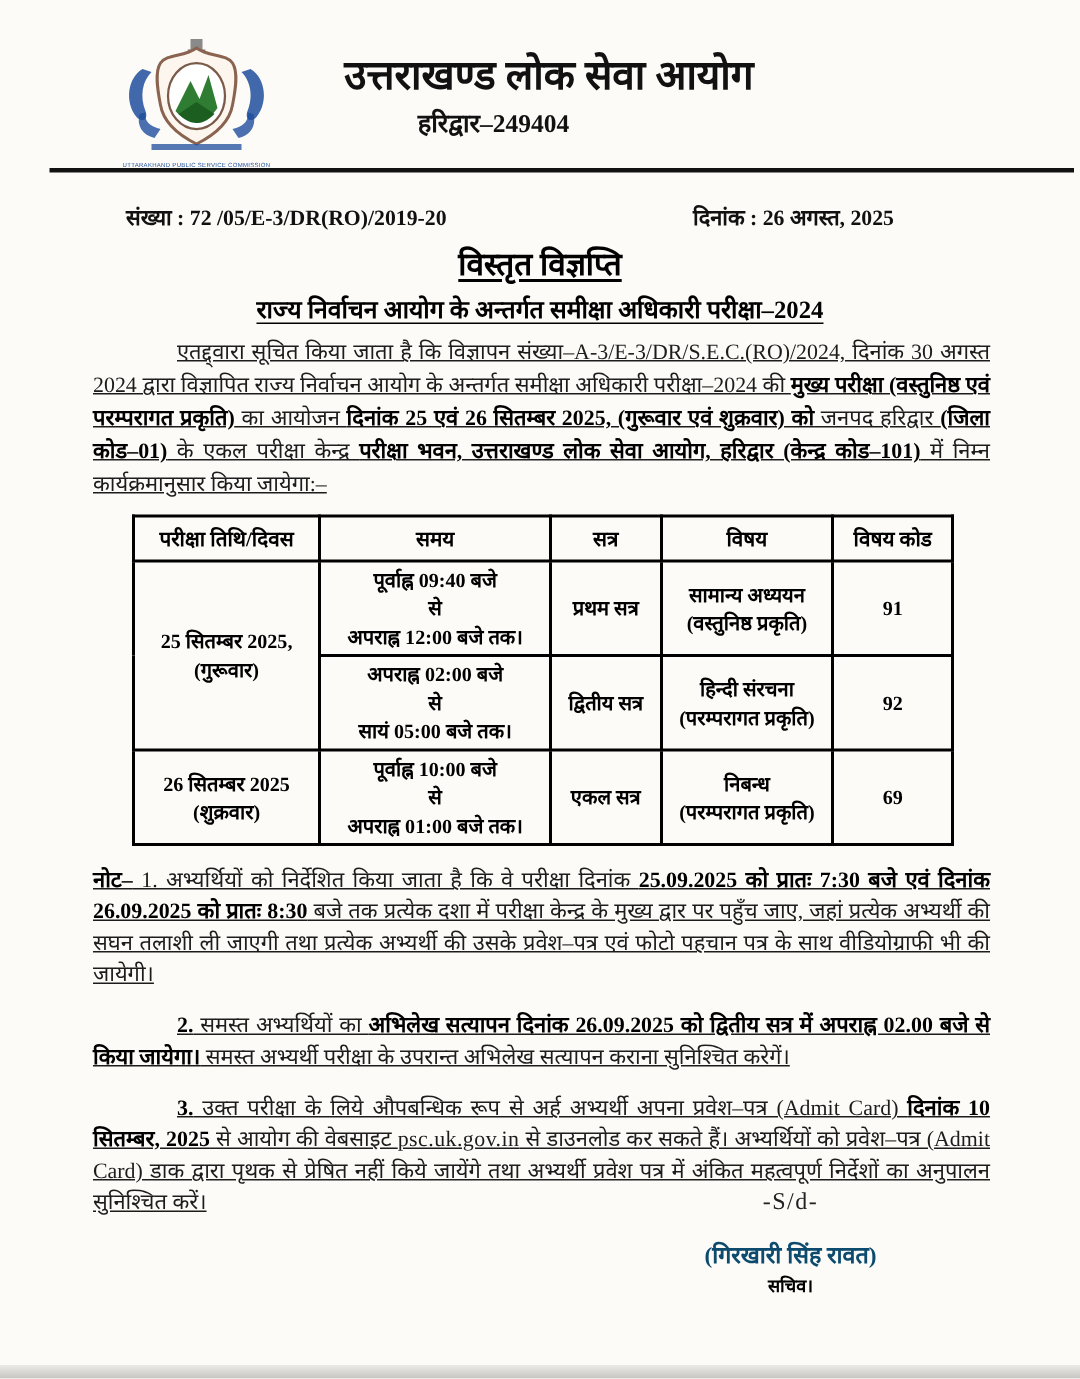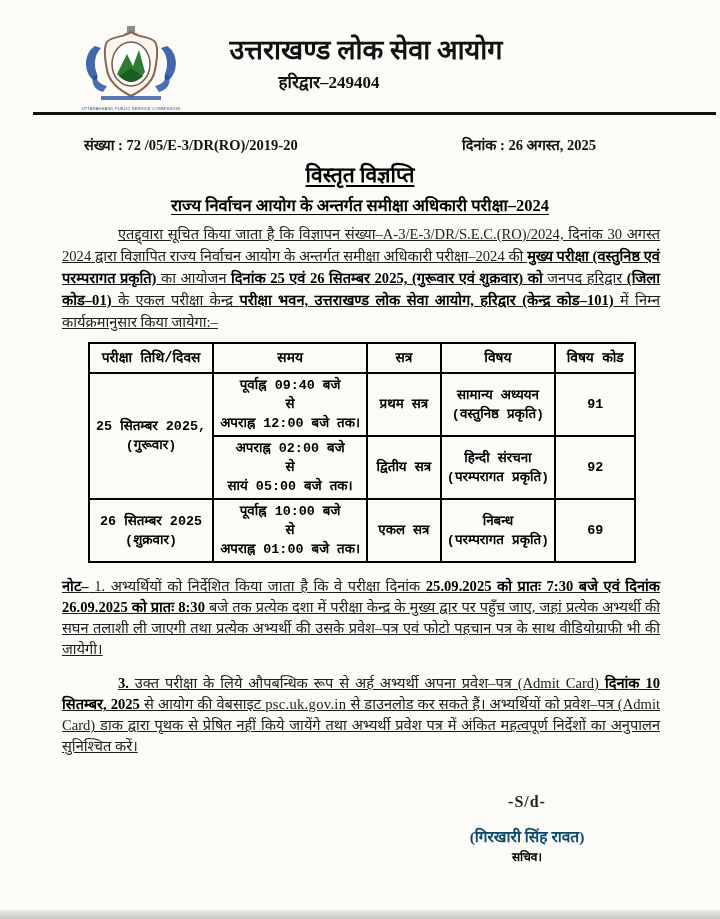--- a/index.html
+++ b/index.html
@@ -32,32 +32,32 @@
   
   .bodytext{margin:7px 60px 0 62px;font-size:14.6px;line-height:22px;
     text-align:justify;color:#1c1c1c;text-decoration:underline;}
   .intro{text-indent:56px;}
   b,.bld{font-weight:bold;color:#000;}
   .note{margin-top:13px;line-height:21px;}
   .indented{text-indent:56px;}
   .website{letter-spacing:.3px;}
   
   table.sched{border-collapse:collapse;margin:9px 0 0 88px;width:548px;
-    font-size:13.4px;font-weight:bold;color:#000;table-layout:fixed;font-family:Liberation Mono, monospace;}
+    font-size:13.4px;font-weight:bold;color:#000;table-layout:fixed;}
   table.sched td,table.sched th{border:2px solid #000;text-align:center;
     vertical-align:middle;padding:2px 3px;line-height:19px;}
   table.sched th{font-size:13.8px;}
   .col-date{width:120px;}.col-time{width:149px;}.col-session{width:71px;}
   .col-subject{width:111px;}.col-code{width:77px;}
   tr.hrow{height:30px;}
   tr.r1{height:56px;} tr.r2{height:62px;} tr.r3{height:58px;}
   td.top{vertical-align:top;padding-top:6px;}
   
   .sig{position:absolute;top:793px;left:410px;width:234px;text-align:center;}
-  .sig-sd{font-size:16px;color:#222;letter-spacing:1px;font-weight:bold;}
+  .sig-sd{font-size:16px;color:#222;letter-spacing:1px;}
   .sig-name{margin-top:14px;font-size:15.5px;font-weight:bold;color:#0c4a6e;}
   .sig-desig{font-size:12px;font-weight:bold;color:#000;margin-top:1px;}
   
   .scan-band{position:absolute;left:0;bottom:0;width:720px;height:9px;
     background:linear-gradient(#eceae7,#c6c5c2);}
 </style>
 </head>
 <body>
 
 <div class="page">
@@ -165,20 +165,21 @@
         <div>निबन्ध</div>
         <div>(परम्परागत प्रकृति)</div>
       </td>
       <td class="top">69</td>
     </tr>
   </tbody>
     </table>
 
   <p class="bodytext note"><b>नोट–</b><span> 1. अभ्यर्थियों को निर्देशित किया जाता है कि वे परीक्षा दिनांक </span><b>25.09.2025 को प्रातः 7:30 बजे एवं दिनांक 26.09.2025 को प्रातः 8:30</b><span> बजे तक प्रत्येक दशा में परीक्षा केन्द्र के मुख्य द्वार पर पहुँच जाए, जहां प्रत्येक अभ्यर्थी की सघन तलाशी ली जाएगी तथा प्रत्येक अभ्यर्थी की उसके प्रवेश–पत्र एवं फोटो पहचान पत्र के साथ वीडियोग्राफी भी की जायेगी।</span></p>
 
+  <p class="bodytext note indented"><b>2.</b><span> समस्त अभ्यर्थियों का </span><b>अभिलेख सत्यापन दिनांक 26.09.2025 को द्वितीय सत्र में अपराह्न 02.00 बजे से किया जायेगा।</b><span> समस्त अभ्यर्थी परीक्षा के उपरान्त अभिलेख सत्यापन कराना सुनिश्चित करेगें।</span></p>
 
   <p class="bodytext note indented"><b>3.</b><span> उक्त परीक्षा के लिये औपबन्धिक रूप से अर्ह अभ्यर्थी अपना प्रवेश–पत्र (Admit Card) </span><b>दिनांक  10 सितम्बर, 2025</b><span> से आयोग की वेबसाइट </span><span class="website">psc.uk.gov.in</span><span> से डाउनलोड कर सकते हैं। अभ्यर्थियों को प्रवेश–पत्र (Admit Card) डाक द्वारा पृथक से प्रेषित नहीं किये जायेंगे तथा अभ्यर्थी प्रवेश पत्र में अंकित महत्वपूर्ण निर्देशों का अनुपालन सुनिश्चित करें।</span></p>
 
   <div class="sig">
     <div class="sig-sd">-S/d-</div>
     <div class="sig-name">(गिरखारी सिंह रावत)</div>
     <div class="sig-desig">सचिव।</div>
   </div>
 
   <div class="scan-band"></div>

